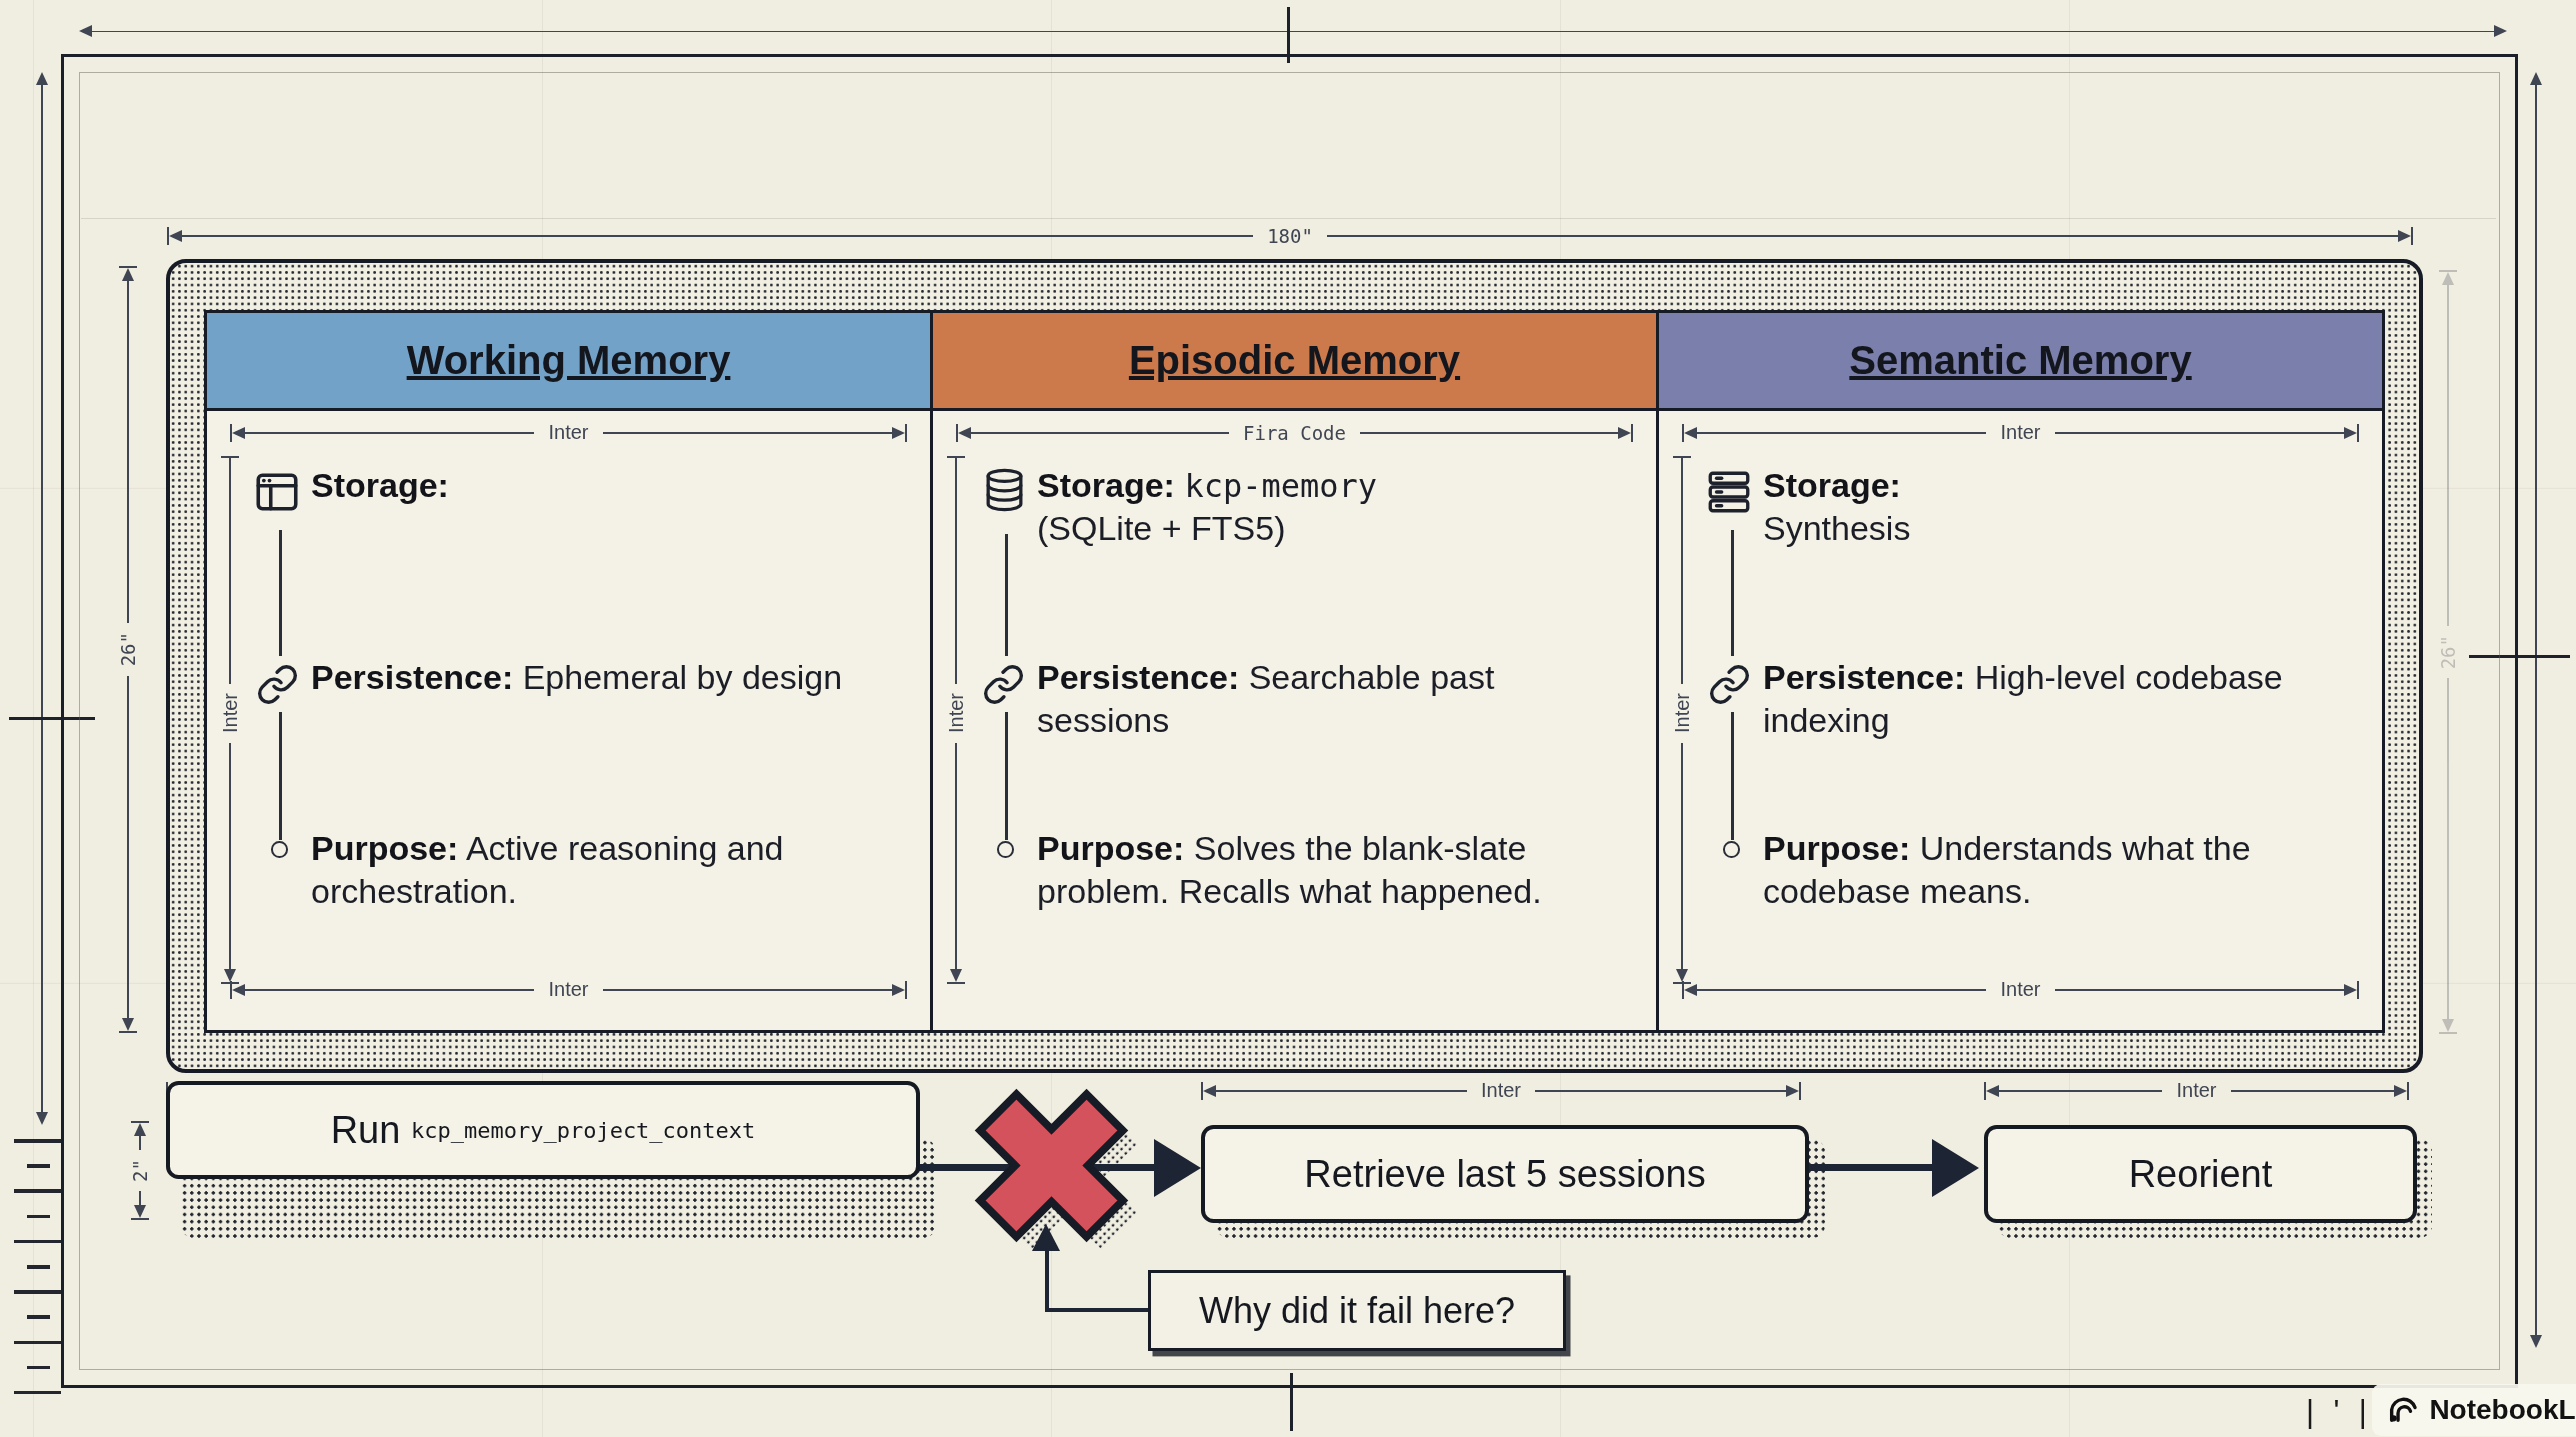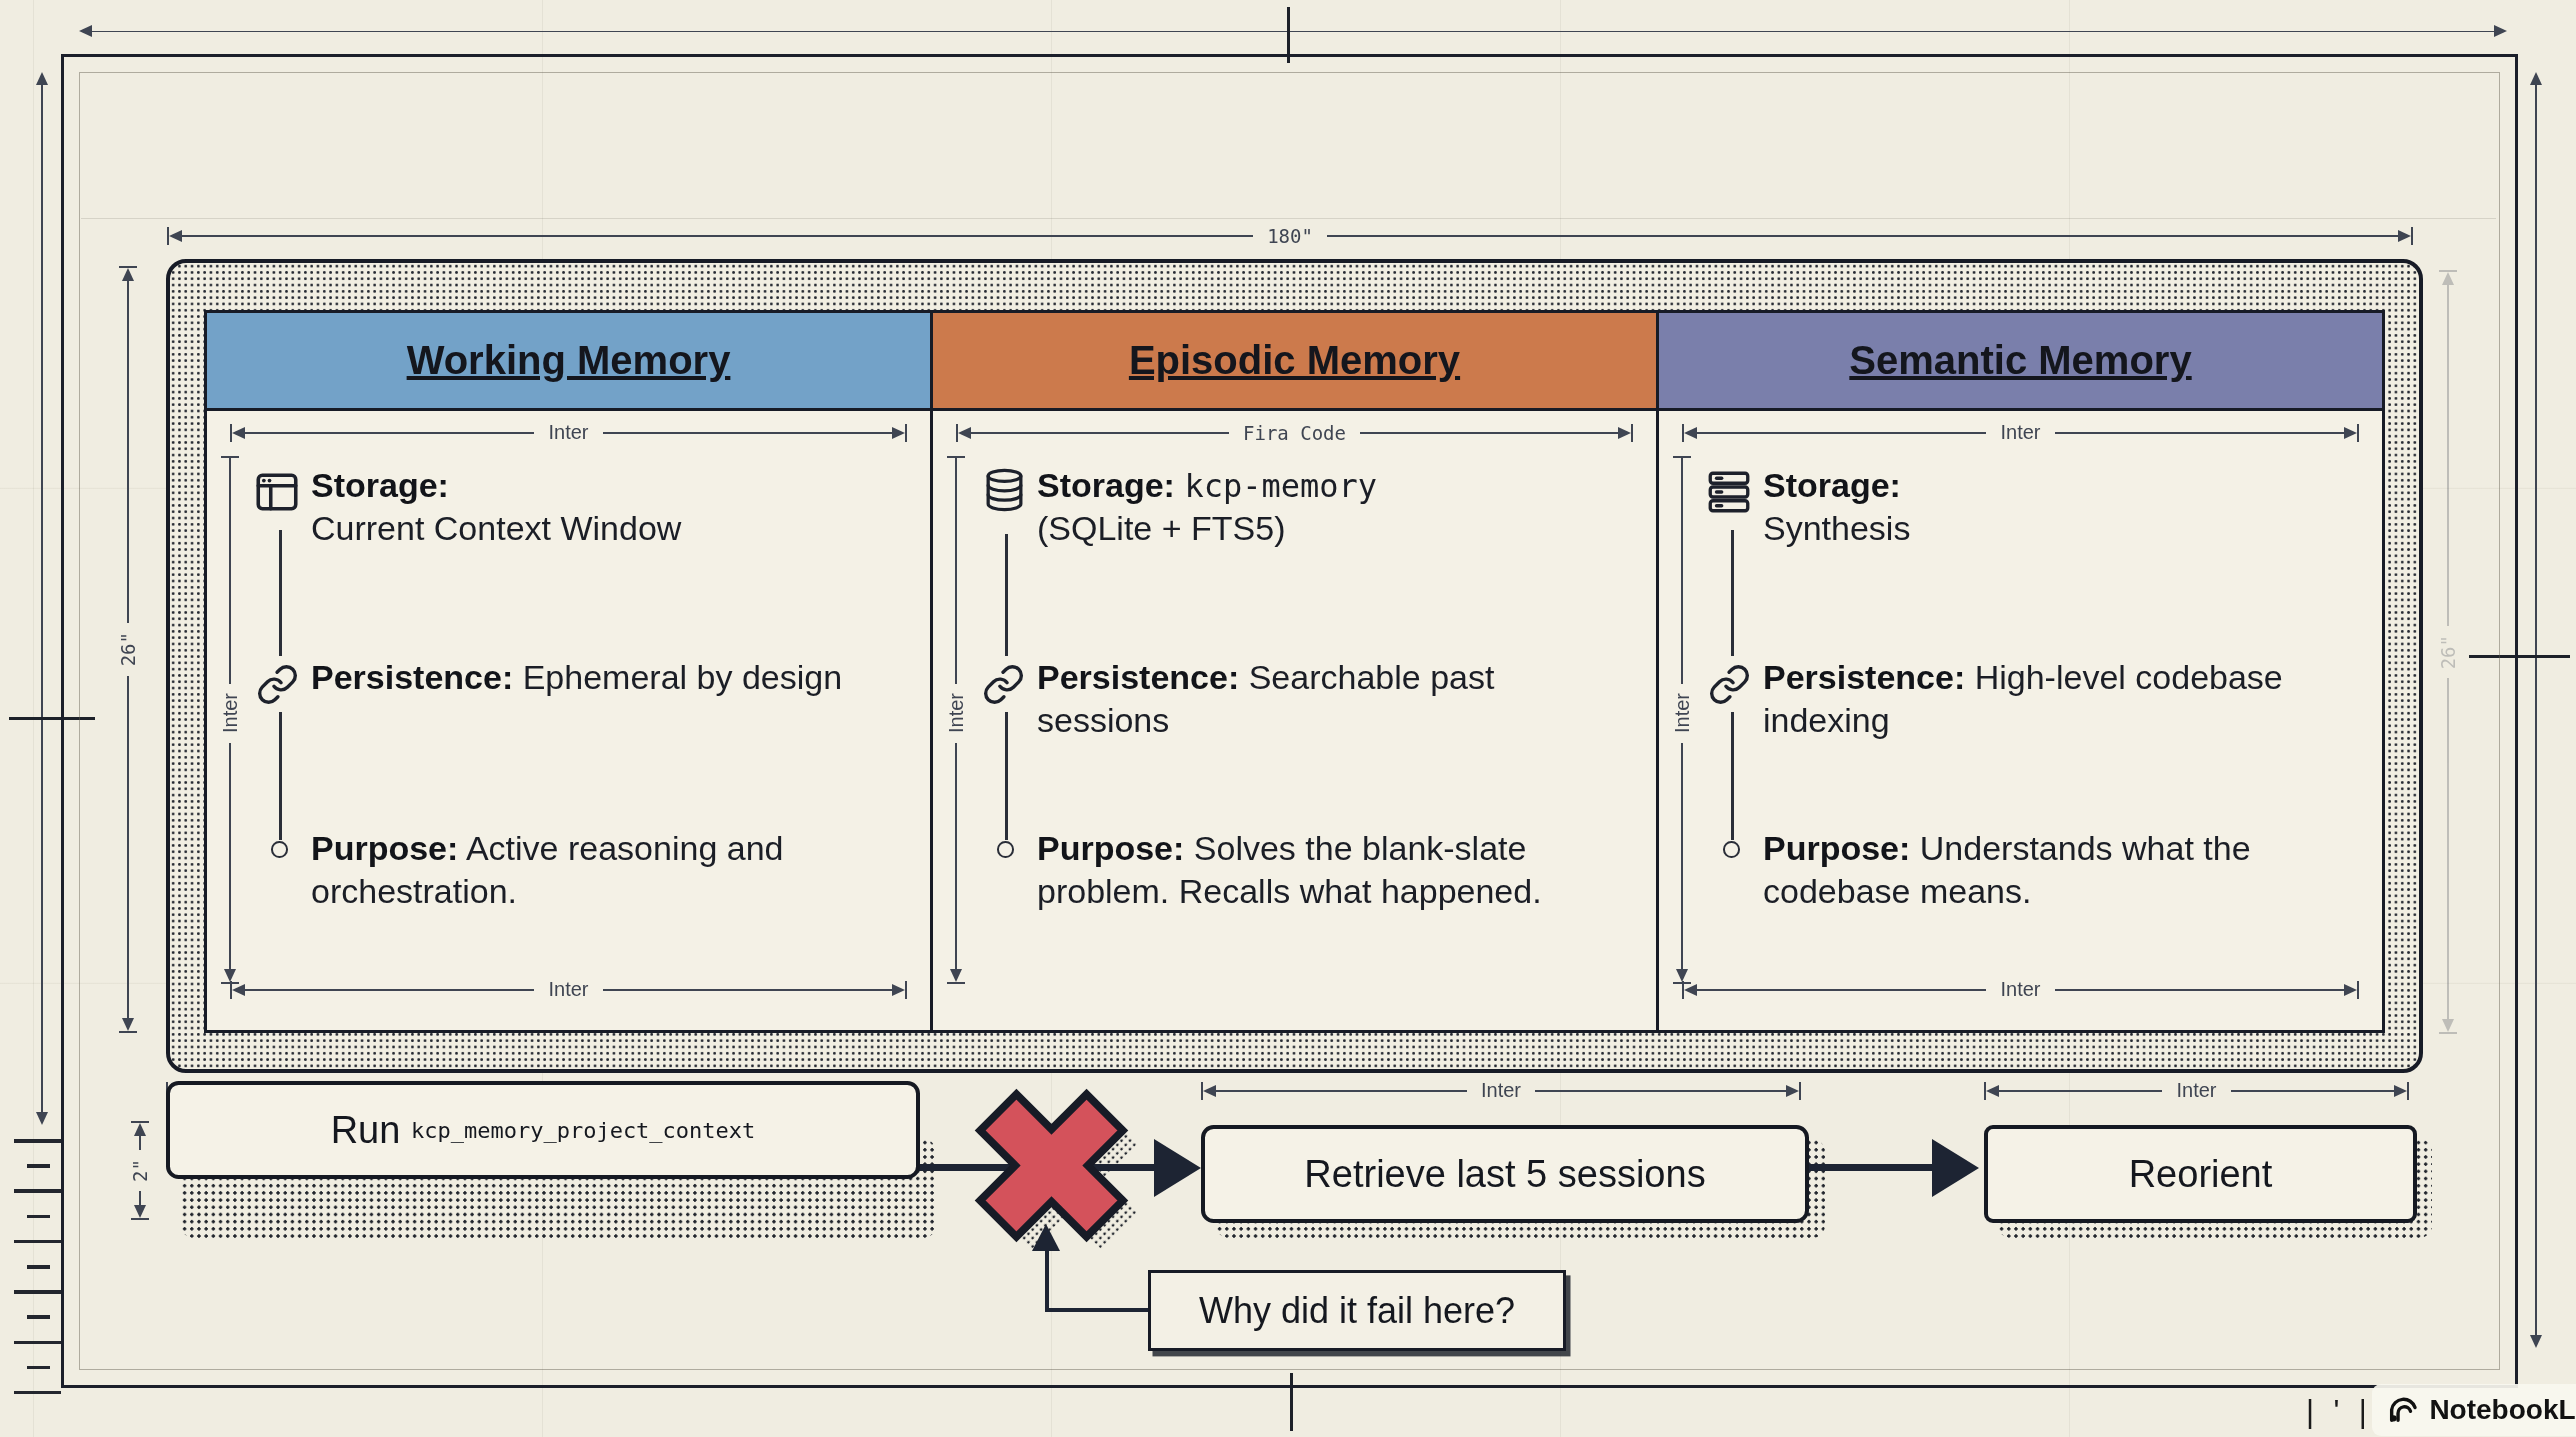--- a/index.html
+++ b/index.html
@@ -179,21 +179,20 @@
             <svg width="50" height="50" viewBox="0 0 24 24" fill="none" stroke="currentColor" stroke-width="1.7" stroke-linecap="round" stroke-linejoin="round">
               <rect x="3" y="4" width="18" height="16" rx="2"></rect>
                 <path d="M3 9h18"></path>
                 <path d="M9 9v11"></path>
               <circle cx="5.7" cy="6.5" r="0.9" fill="currentColor" stroke="none"></circle>
                 <circle cx="8.4" cy="6.5" r="0.9" fill="currentColor" stroke="none"></circle>
             </svg></span>
           <div class="conn" style="top:115px;height:126px;"></div>
           <div class="row" style="top:49px;">
             <div><b>Storage:</b> </div>
-            <div>Current Context Window</div>
           </div>
           <span class="icon" style="left:49px;top:248px;">
             <svg width="43" height="43" viewBox="0 0 24 24" fill="none" stroke="currentColor" stroke-width="1.9" stroke-linecap="round" stroke-linejoin="round">
               <path d="M10 13a5 5 0 0 0 7.54.54l3-3a5 5 0 0 0-7.07-7.07l-1.72 1.71"></path>
               <path d="M14 11a5 5 0 0 0-7.54-.54l-3 3a5 5 0 0 0 7.07 7.07l1.71-1.71"></path>
             </svg></span>
           <div class="conn" style="top:297px;height:128px;"></div>
           <div class="row" style="top:241px;">
             <b>Persistence:</b> <span>Ephemeral by design</span>
           </div>
@@ -381,21 +380,21 @@
   <svg class="abs xwrap" style="left:966px;top:1080px;" width="171" height="171" viewBox="0 0 200 200">
     <polygon points="70,12 130,12 130,70 188,70 188,130 130,130 130,188 70,188 70,130 12,130 12,70 70,70" transform="rotate(45 100 100)" fill="#d4525b" stroke="#171b26" stroke-width="9" stroke-linejoin="miter"></polygon>
   </svg>
 
   <div class="fbox" style="left:166px;top:1081px;width:746px;">
     <span>Run</span>&nbsp;<span class="code" style="font-size:22px;">kcp_memory_project_context</span>
   </div>
   <div class="fbox" style="left:1201px;top:1125px;width:600px;">
     <span>Retrieve last 5 sessions</span>
   </div>
-  <div class="fbox" style="left:1984px;top:1125px;width:425px;border-radius:9px;">
+  <div class="fbox" style="left:1984px;top:1125px;width:425px;">
     <span>Reorient</span>
   </div>
 
   <div class="elbow-v"></div>
   <div class="elbow-h"></div>
   <div class="elbow-head"></div>
   <div class="callout">
     <span>Why did it fail here?</span>
   </div>
 

